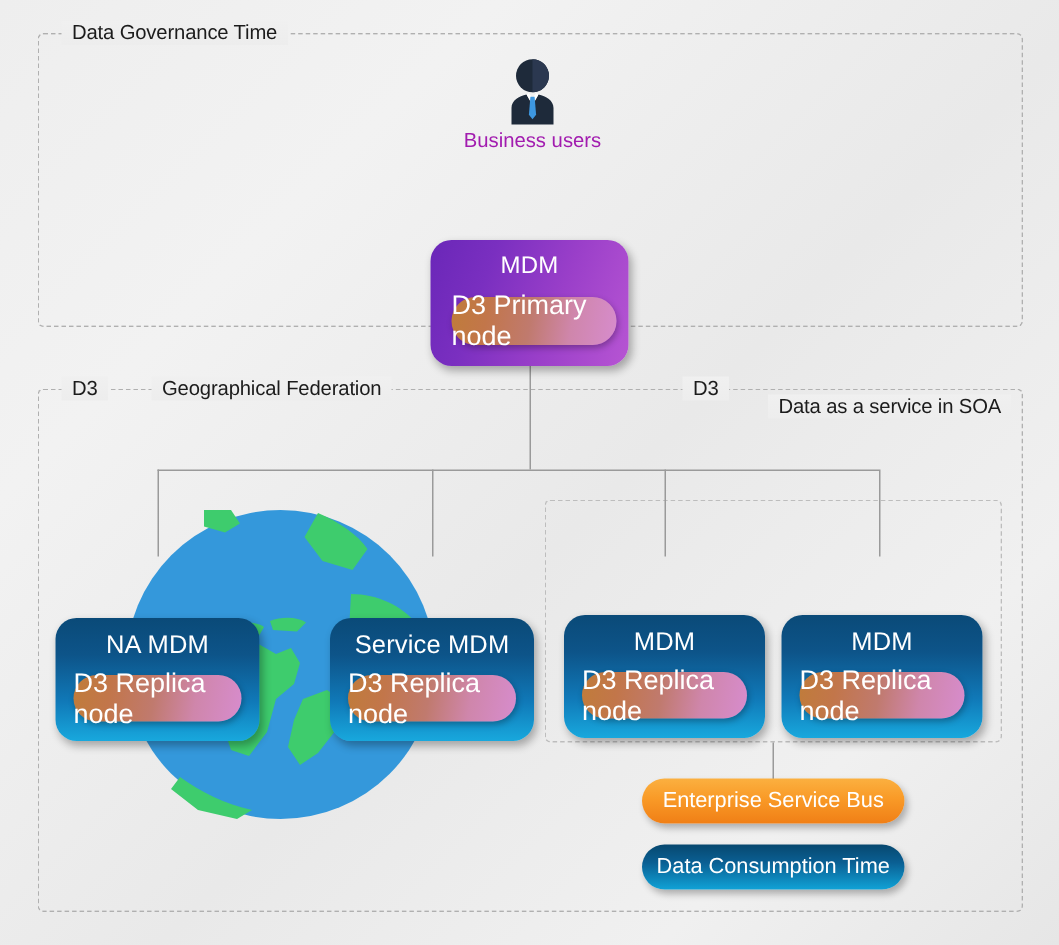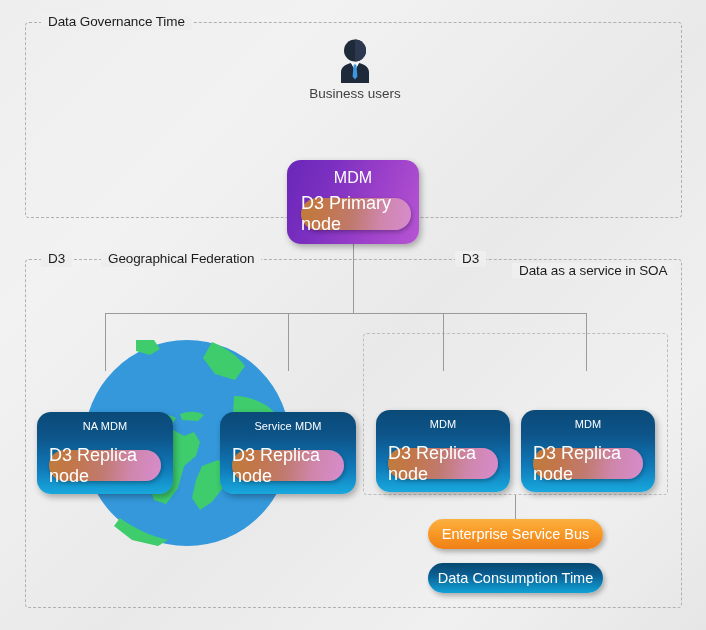--- a/index.html
+++ b/index.html
@@ -64,21 +64,21 @@
     box-sizing: border-box;
     margin-top: 44px;
   }
   .card-title {
     position: absolute;
     top: 8px;
     left: 0;
     right: 0;
     text-align: center;
     color: #ffffff;
-    font-size: 11px;
+    font-size: 17px;
     letter-spacing: 0.1px;
   }
   .pill-inner {
     position: absolute;
     border-radius: 999px;
     display: flex;
     align-items: center;
     justify-content: center;
     color: #ffffff;
     font-size: 18px;
@@ -111,21 +111,21 @@
 
   
   .user-icon { position: absolute; left: 333px; top: 38px; width: 44px; height: 46px; }
   .user-caption {
     position: absolute;
     left: 283px;
     top: 86px;
     width: 144px;
     text-align: center;
     font-size: 13.5px;
-    color: #404040;
+    color: #a21caf;
   }
 
   
   .globe { position: absolute; left: 84px; top: 340px; width: 206px; height: 206px; }
 </style>
 </head>
 <body>
 
 <div id="stage">
 

